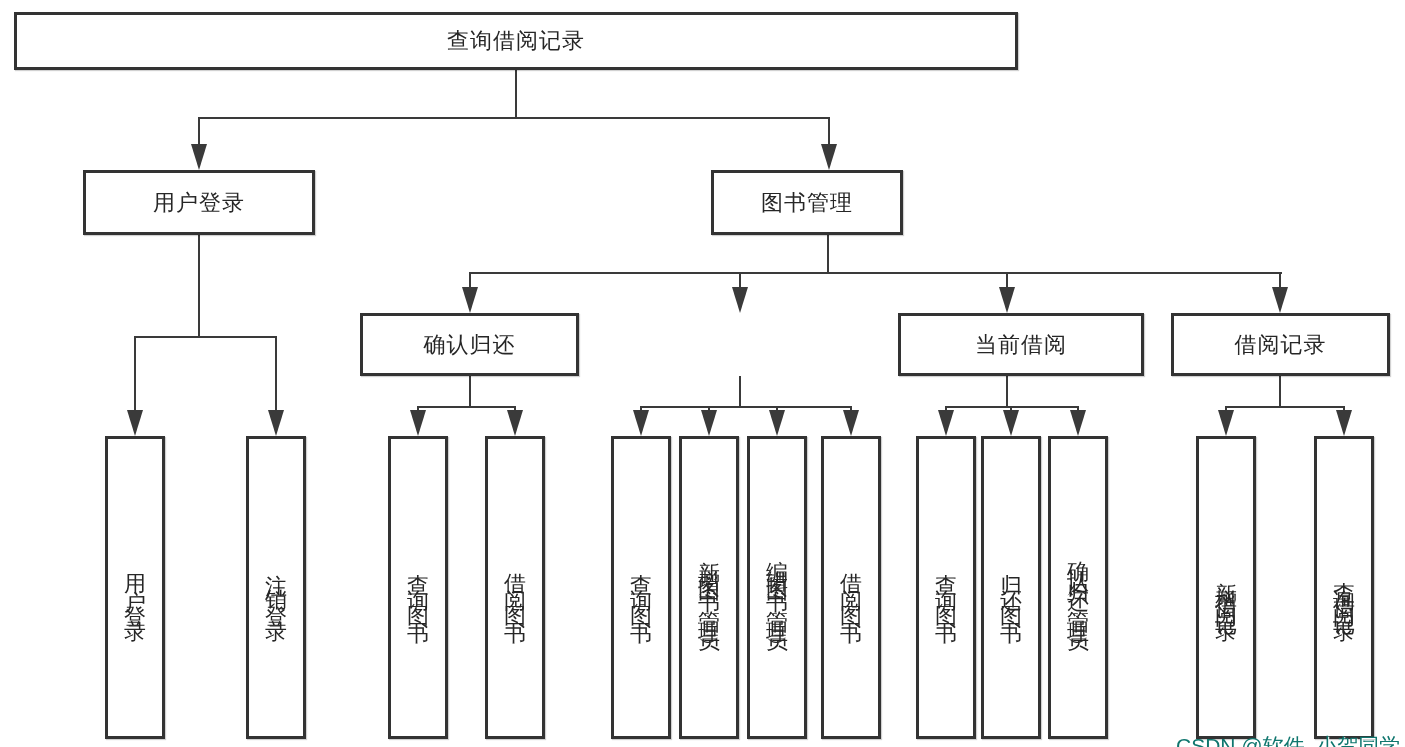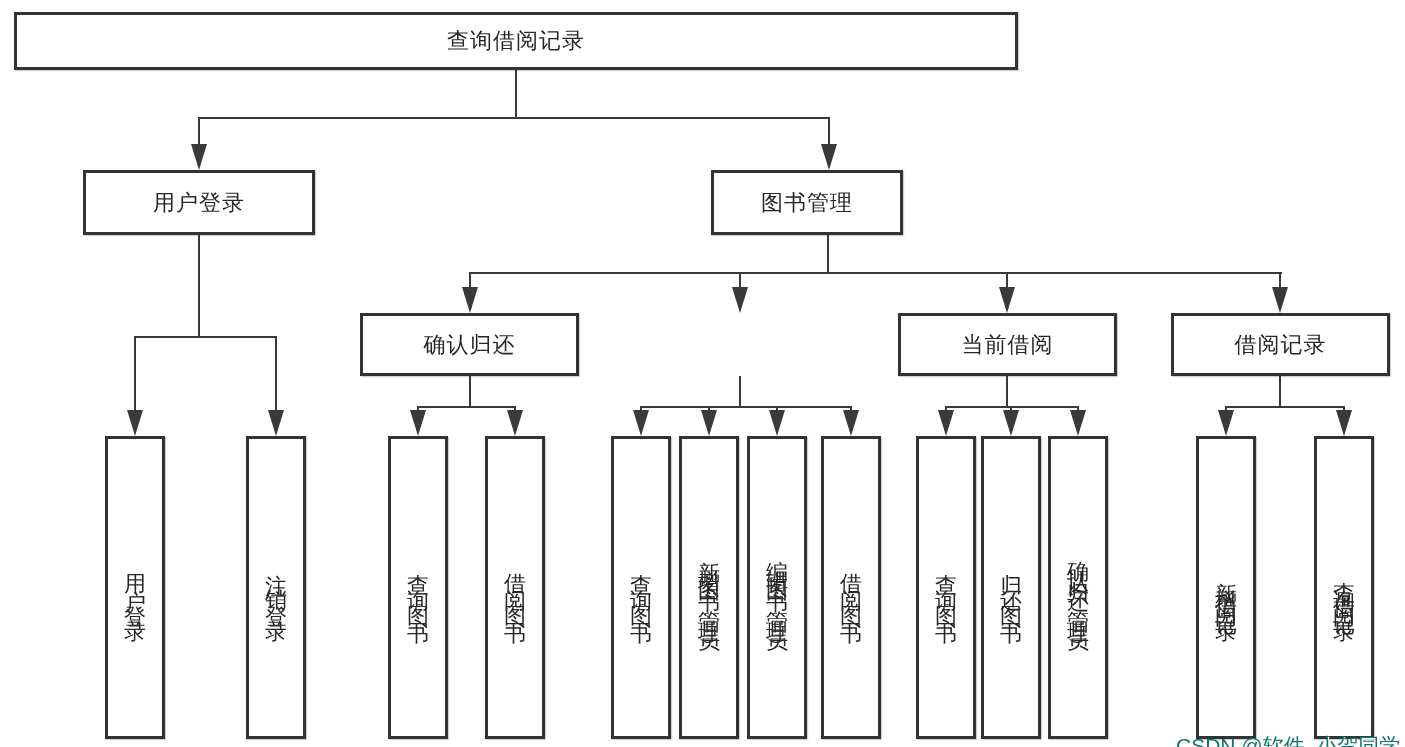--- a/index.html
+++ b/index.html
@@ -23,21 +23,21 @@
     justify-content: center;
     color: #262626;
     font-size: 22px;
     letter-spacing: 1px;
   }
   .n-root  { left: 14px;  top: 12px;  width: 1004px; height: 58px; }
   .n-login { left: 83px;  top: 170px; width: 232px;  height: 65px; }
   .n-mgmt  { left: 711px; top: 170px; width: 192px;  height: 65px; }
   .n-rec   { left: 360px; top: 313px; width: 219px;  height: 63px; }
   .n-bor   { left: 633px; top: 313px; width: 215px;  height: 63px; }
-  .n-cur   { left: 898px; top: 313px; width: 219px;  height: 63px; }
+  .n-cur   { left: 898px; top: 313px; width: 246px;  height: 63px; }
   .n-log   { left: 1171px;top: 313px; width: 219px;  height: 63px; }
   .leaf    { top: 436px; width: 60px; height: 303px; }
   .lf1 { left: 105px; }  .lf2 { left: 246px; }
   .lf3 { left: 388px; }  .lf4 { left: 485px; }
   .lf5 { left: 611px; }  .lf6 { left: 679px; }
   .lf7 { left: 747px; }  .lf8 { left: 821px; }
   .lf9 { left: 916px; }  .lf10{ left: 981px; }
   .lf11{ left: 1048px; } .lf12{ left: 1196px; }
   .lf13{ left: 1314px; }
   

